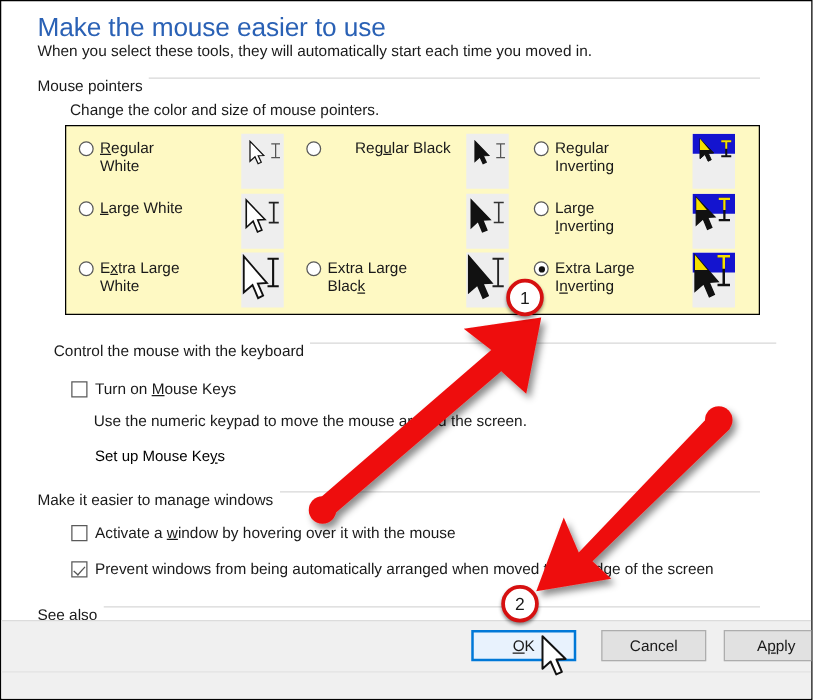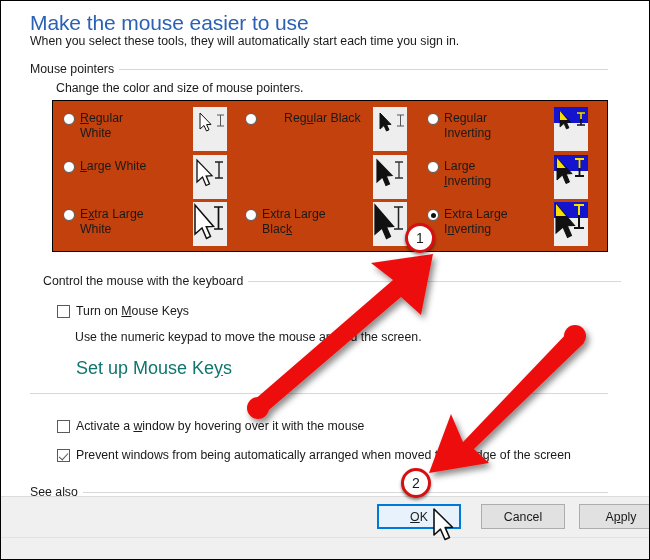--- a/index.html
+++ b/index.html
@@ -21,31 +21,31 @@
     position:absolute; left:29px; top:10px;
     font-size:21px; color:#2a61b5; letter-spacing:-0.1px;
     white-space:nowrap;
   }
   .page-subtitle {
     position:absolute; left:29px; top:33px;
     font-size:12.3px; color:#1a1a1a; white-space:nowrap;
   }
 
   
-  .group-head { position:absolute; display:flex; align-items:center; }
+  .group-head { position:absolute; display:flex; align-items:flex-start; }
   .group-head .gh-label { font-size:12.3px; color:#1a1a1a; white-space:nowrap; padding-right:5px; }
   .group-head .gh-rule { flex:1; height:1px; background:#d8d8d8; }
 
   
   .desc { position:absolute; font-size:12.3px; color:#1a1a1a; white-space:nowrap; }
 
   
   #pointer-box {
     position:absolute; left:51px; top:99px; width:556px; height:152px;
-    border:1px solid #000; background:#c2410c;
+    border:1px solid #000; background:#fef9c3;
   }
   .ptr-cell { position:absolute; display:flex; align-items:flex-start; }
   .radio {
     width:12px; height:12px; border-radius:50%;
     border:1px solid #5a5a5a; background:#fff;
     margin-top:2px; margin-right:5px; flex:0 0 auto;
     position:relative;
   }
   .radio.checked::after {
     content:""; position:absolute; left:2.5px; top:2.5px;
@@ -69,21 +69,21 @@
     width:13px; height:13px; border:1px solid #5a5a5a; background:#fff;
     margin-right:6px; margin-top:1px; flex:0 0 auto; position:relative;
   }
   .checkbox.checked::after {
     content:""; position:absolute; left:3px; top:1px;
     width:4px; height:8px; border:solid #555; border-width:0 1.6px 1.6px 0;
     transform:rotate(42deg);
   }
   .cb-label { font-size:12.3px; color:#1a1a1a; white-space:nowrap; }
 
-  .link { position:absolute; font-size:18px; color:#0f766e; white-space:nowrap; cursor:pointer; }
+  .link { position:absolute; font-size:12px; color:#000000; white-space:nowrap; cursor:pointer; }
 
   
   #bottom-bar {
     position:absolute; left:0; right:0; bottom:0; height:63px;
     background:#f0f0f0; border-top:1px solid #dcdcdc;
   }
   #bottom-bar .bb-sep { position:absolute; left:0; right:0; top:40px; height:1px; background:#e2e2e2; }
   .dlg-btn {
     position:absolute; top:7px; height:25px; width:84px;
     background:#e1e1e1; border:1px solid #adadad;
@@ -103,21 +103,21 @@
     box-shadow:0 2px 3px rgba(0,0,0,0.45);
     z-index:40;
   }
 </style>
 </head>
 <body>
 
 <div id="page">
 
   <div class="page-title">Make the mouse easier to use</div>
-  <div class="page-subtitle">When you select these tools, they will automatically start each time you sign in.</div>
+  <div class="page-subtitle">When you select these tools, they will automatically start each time you moved in.</div>
 
   <div class="group-head" style="left:29px; top:61px; width:578px;">
     <span class="gh-label">Mouse pointers</span>
     <span class="gh-rule"></span>
   </div>
   <div class="desc" style="left:55px; top:80px;text-align:right;">Change the color and size of mouse pointers.</div>
 
   <div id="pointer-box">
 
     <div class="ptr-cell" style="left:10px; top:10px; width:125px;">
@@ -233,20 +233,21 @@
   <div class="cb-row" style="left:56px; top:303px;text-align:right;">
     <span class="checkbox"></span>
     <span class="cb-label">Turn on <u>M</u>ouse Keys</span>
   </div>
 
   <div class="desc" style="left:74px; top:329px;">Use the numeric keypad to move the mouse around the screen.</div>
 
   <div class="link" style="left:75px; top:357px;">Set up Mouse Ke<u>y</u>s</div>
 
   <div class="group-head" style="left:29px; top:392px; width:578px;">
+    <span class="gh-label">Make it easier to manage windows</span>
     <span class="gh-rule"></span>
   </div>
 
   <div class="cb-row" style="left:56px; top:418px;">
     <span class="checkbox"></span>
     <span class="cb-label">Activate a <u>w</u>indow by hovering over it with the mouse</span>
   </div>
 
   <div class="cb-row" style="left:56px; top:447px;">
     <span class="checkbox checked"></span>

